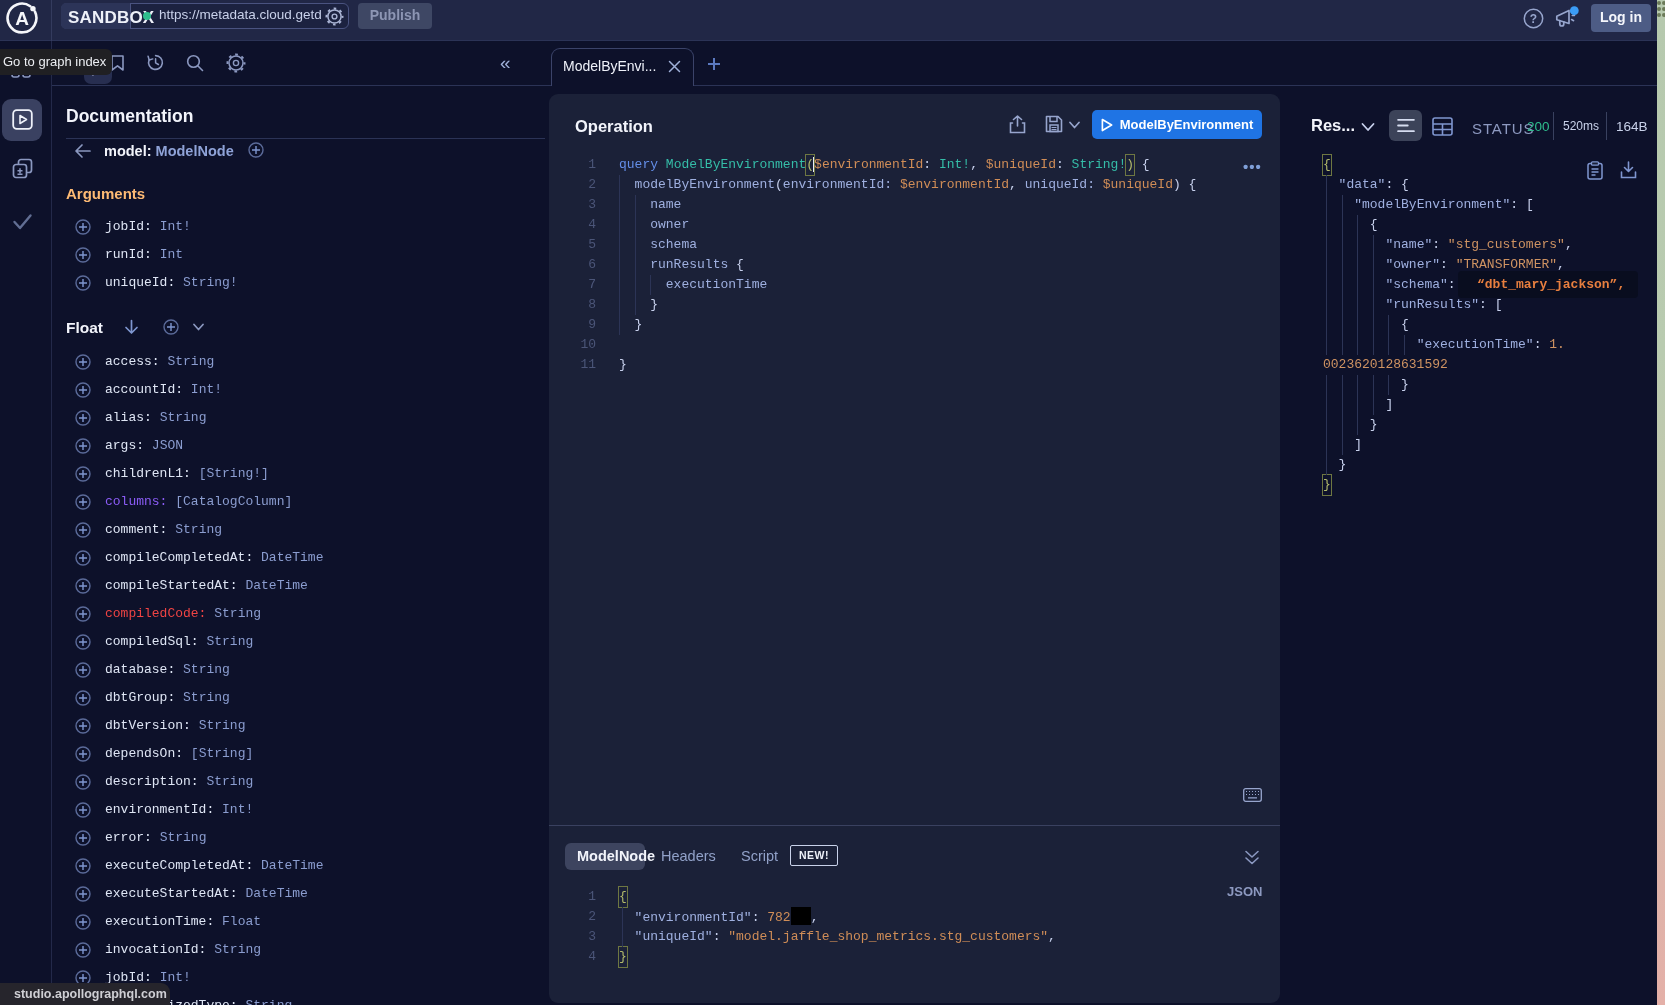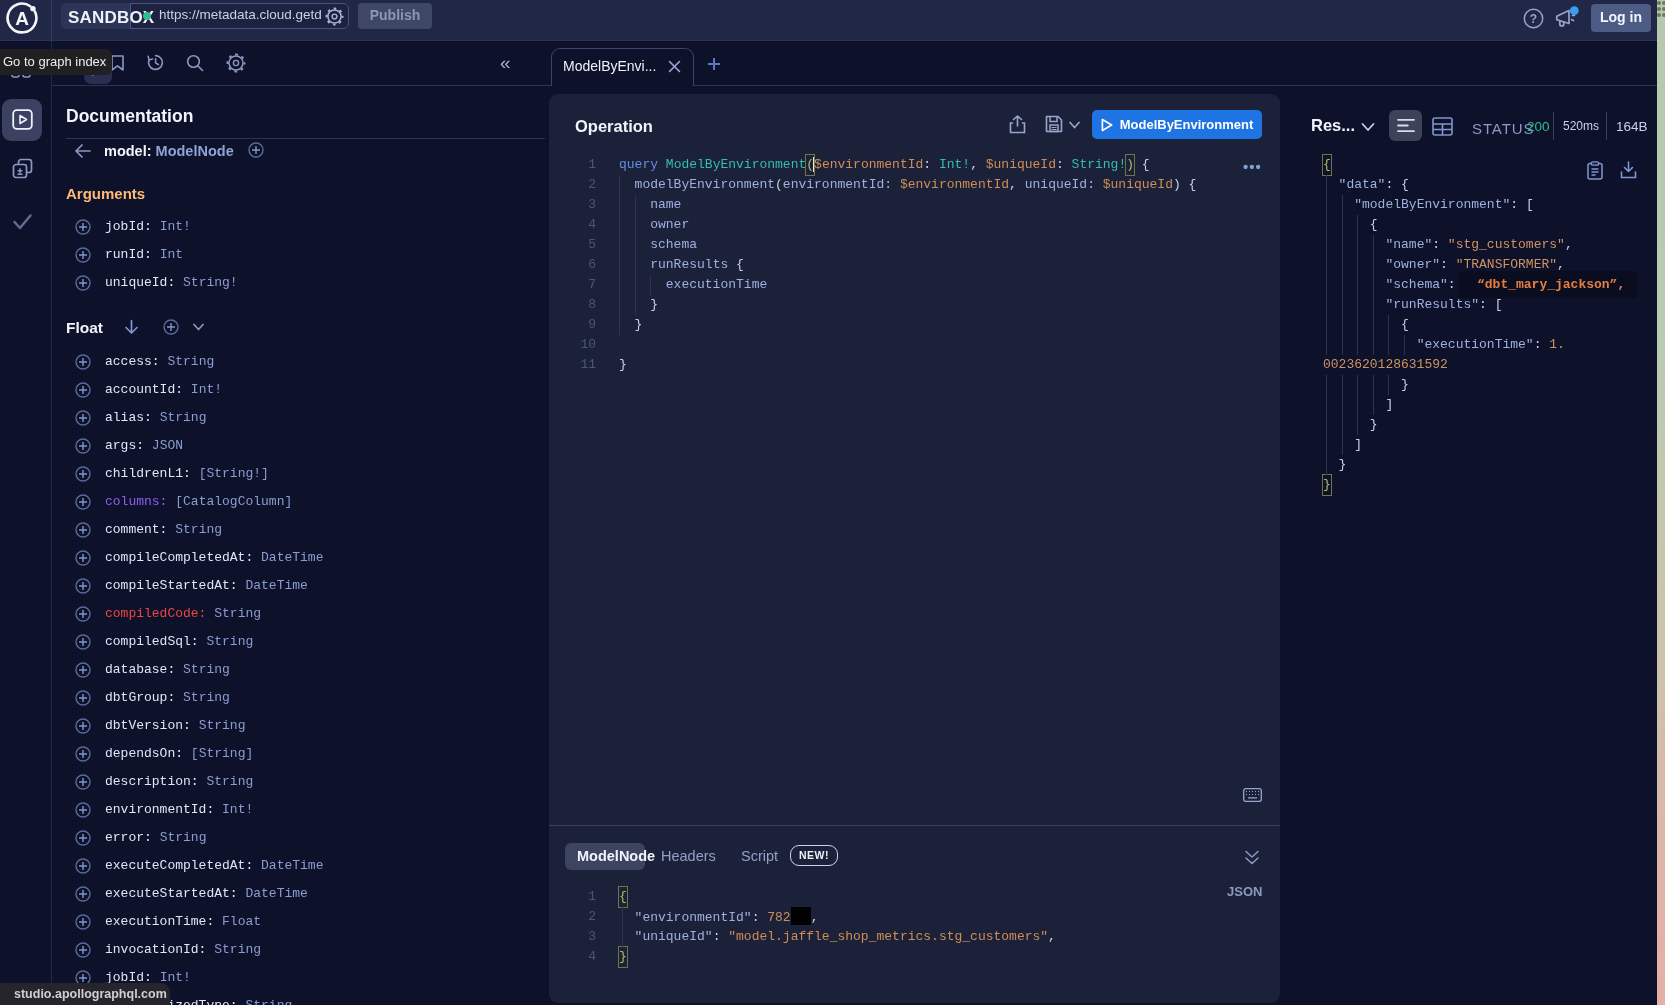--- a/index.html
+++ b/index.html
@@ -315,21 +315,21 @@
 <div class="abs" style="left:1243px;top:158px;font-size:15px;font-weight:bold;color:#7f9fd8;letter-spacing:1px">•••</div>
 <svg class="abs" style="left:1243px;top:788px" width="19" height="14" viewBox="0 0 19 14">
     <rect x="0.7" y="0.7" width="17.6" height="12.6" rx="2" fill="none" stroke="#97a5cd" stroke-width="1.3"></rect>
     <path d="M3 3.5 h1 M6 3.5 h1 M9 3.5 h1 M12 3.5 h1 M15 3.5 h1 M3 6.5 h1 M6 6.5 h1 M9 6.5 h1 M12 6.5 h1 M15 6.5 h1 M5 9.8 h9" stroke="#97a5cd" stroke-width="1.2"></path>
   </svg>
 <div class="abs" style="left:549px;top:825px;width:731px;height:1px;background:#3a4160"></div>
 <div class="abs" style="left:565px;top:843px;width:80px;height:27px;background:#3d445f;border-radius:6px"></div>
 <div class="abs" style="left:577px;top:848px;font-size:14.5px;font-weight:bold;color:#f2f4fb">ModelNode</div>
 <div class="abs" style="left:661px;top:848px;font-size:14.5px;color:#91a1c8">Headers</div>
 <div class="abs" style="left:741px;top:848px;font-size:14.5px;color:#91a1c8">Script</div>
-<div class="abs" style="left:790px;top:845px;height:21px;padding:3px 8px 0 8px;border:1.5px solid #c9d2ea;border-radius:9px;font-size:10.5px;font-weight:bold;letter-spacing:.5px;color:#eef1f9">NEW!</div>
+<div class="abs" style="left:790px;top:845px;height:21px;padding:3px 8px 0 8px;border:1.5px solid #c9d2ea;border-radius:2px;font-size:10.5px;font-weight:bold;letter-spacing:.5px;color:#eef1f9">NEW!</div>
 <svg class="abs" style="left:1244px;top:850px" width="16" height="15" viewBox="0 0 16 15">
     <path d="M2 1.5 L8 7 L14 1.5 M2 8 L8 13.5 L14 8" fill="none" stroke="#8b98c0" stroke-width="1.6" stroke-linecap="round" stroke-linejoin="round"></path>
   </svg>
 <div class="abs" style="left:1227px;top:884px;font-size:13px;font-weight:bold;color:#8d99c0">JSON</div>
 <div class="ln" style="left:574px;top:887.0px">1</div>
 <div class="ln" style="left:574px;top:907.0px">2</div>
 <div class="ln" style="left:574px;top:927.0px">3</div>
 <div class="ln" style="left:574px;top:947.0px">4</div>
 <div class="mono abs" style="left:619.0px;top:887.0px"><span style="display:inline-block;outline:1px solid #6e7742;color:#b3ba6b;">{</span></div>
 <div class="mono abs" style="left:619.0px;top:907.0px">  <span style="color:#9fb0e0">"environmentId"</span><span style="color:#c7d0ec">:</span> <span style="color:#d08d57">782</span><span style="display:inline-block;width:20px;height:18px;background:#000;vertical-align:-4px"></span><span style="color:#c7d0ec">,</span></div>

